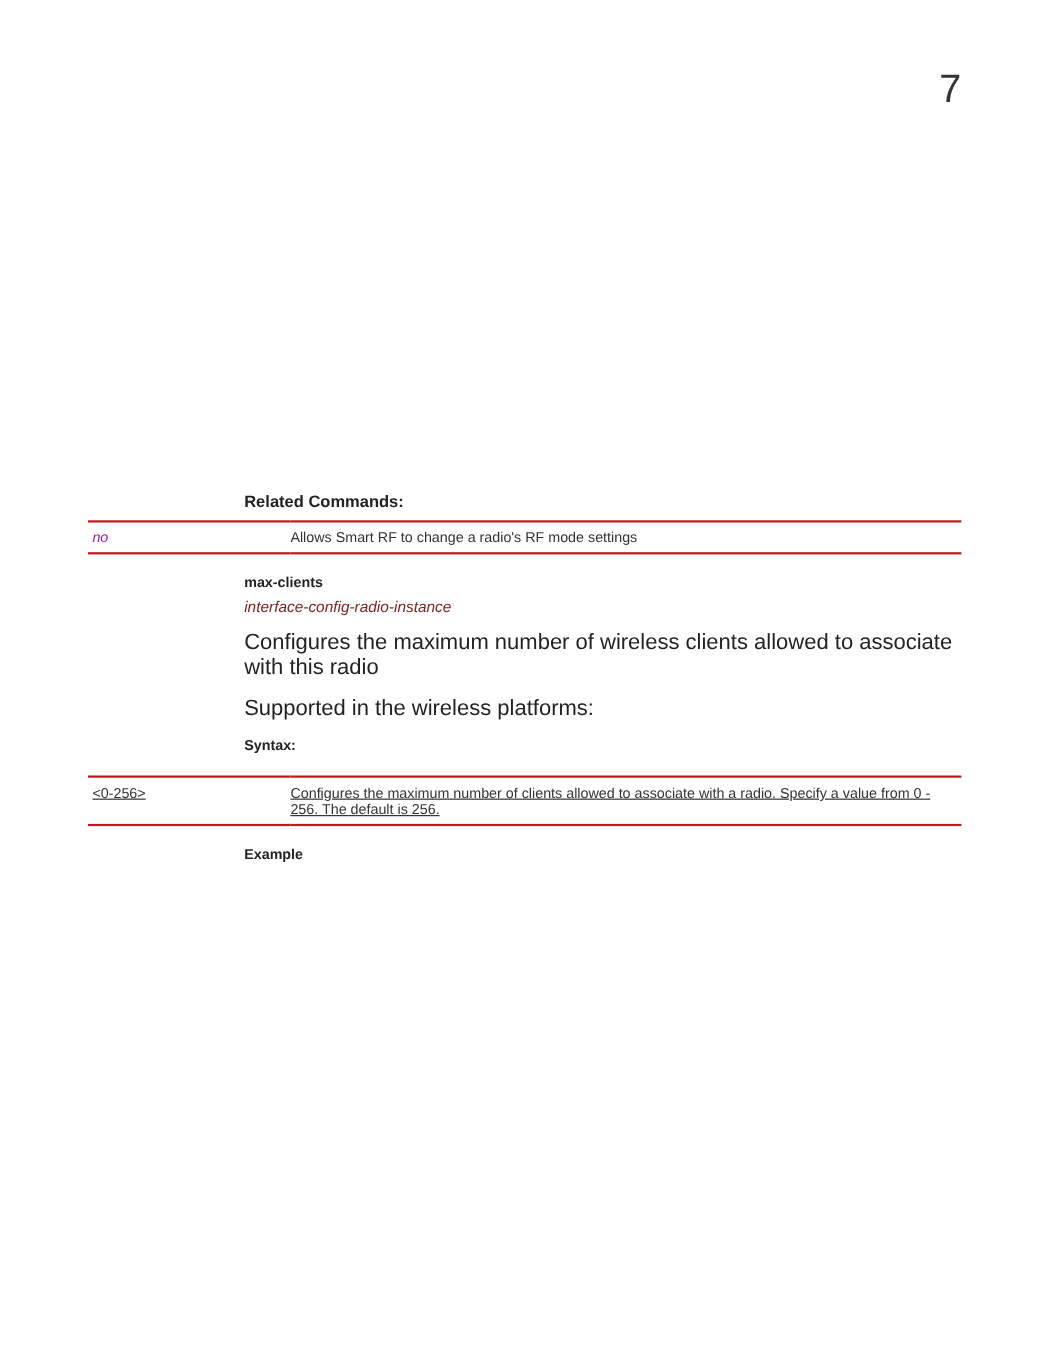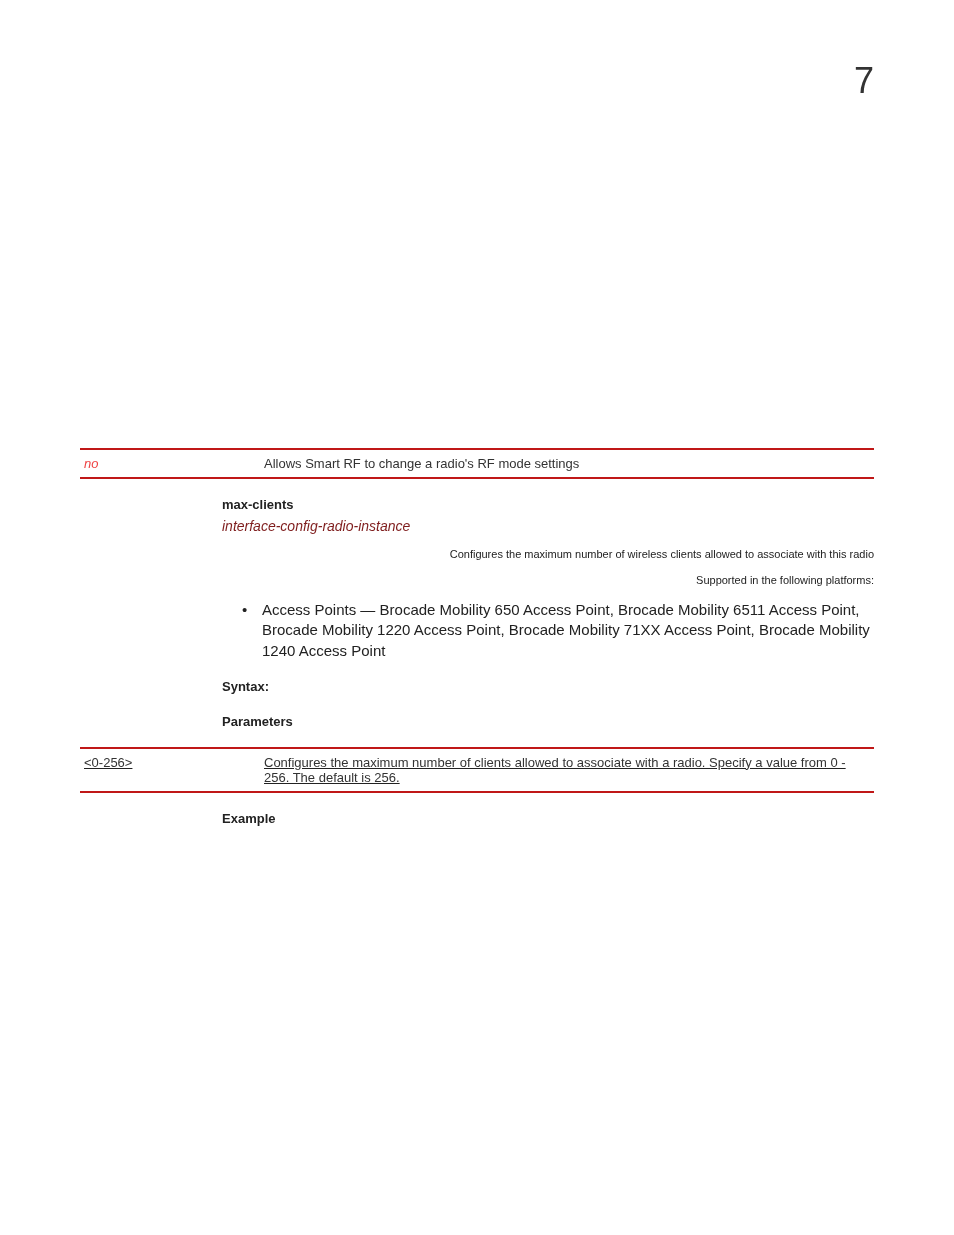--- a/index.html
+++ b/index.html
@@ -55,21 +55,21 @@
     padding: 6px 0 6px 0;
     font-size: 13px;
     vertical-align: top;
     color: #333;
   }
   .cmd-table td.key {
     width: 180px;
     padding-left: 4px;
   }
   .cmd-table td.key .no-link {
-    color: #ef4444;
+    color: #a21caf;
     font-style: italic;
     font-size: 13px;
   }
   .cmd-table td.key .param-key {
     color: #333;
     font-style: normal;
   }
   .cmd-table td.desc {
     padding-right: 4px;
   }
@@ -79,24 +79,23 @@
     margin: 0 0 6px 0;
   }
   .blue-ital {
     color: #7f1d1d;
     font-style: italic;
     font-size: 14px;
     display: block;
     margin-bottom: 14px;
   }
   .body-para {
-    font-size: 11px;
+    font-size: 20px;
     color: #222;
     margin: 0 0 14px 0;
-    text-align: right;
   }
   .bullet-list {
     margin: 0 0 18px 0;
     padding-left: 40px;
     list-style: none;
   }
   .bullet-list li {
     position: relative;
     font-size: 15px;
     line-height: 1.35;
@@ -120,49 +119,48 @@
   }
 </style>
 </head>
 <body>
 
 <div class="page">
   <div class="page-number">7</div>
 
   <div class="content">
 
+    <div class="content-indent">
+      <p class="section-heading">Related Commands:</p>
+    </div>
 
     <table class="cmd-table">
       <tbody>
           <tr class="toprule botrule">
         <td class="key">
           <span class="no-link">no</span>
         </td>
         <td class="desc">Allows Smart RF to change a radio's RF mode settings</td>
       </tr>
     </tbody>
       </table>
 
     <div class="content-indent">
       <p class="subheading">max-clients</p>
       <span class="blue-ital">interface-config-radio-instance</span>
 
       <p class="body-para">Configures the maximum number of wireless clients allowed to associate with this radio</p>
 
-      <p class="body-para">Supported in the following platforms:</p>
+      <p class="body-para">Supported in the wireless platforms:</p>
 
-      <ul class="bullet-list">
-        <li>Access Points — Brocade Mobility 650 Access Point, Brocade Mobility 6511 Access Point, Brocade Mobility 1220 Access Point, Brocade Mobility 71XX Access Point, Brocade Mobility 1240 Access Point</li>
-      </ul>
 
       <div class="syntax-block">
         <p class="subheading">Syntax:</p>
       </div>
 
-      <p class="subheading">Parameters</p>
     </div>
 
     <table class="cmd-table" style="margin-top:18px;text-decoration:underline;">
       <tbody>
           <tr class="toprule botrule">
         <td class="key">
           <span class="param-key">&lt;0-256&gt;</span>
         </td>
         <td class="desc">Configures the maximum number of clients allowed to associate with a radio. Specify a value from 0 - 256. The default is 256.</td>
       </tr>

